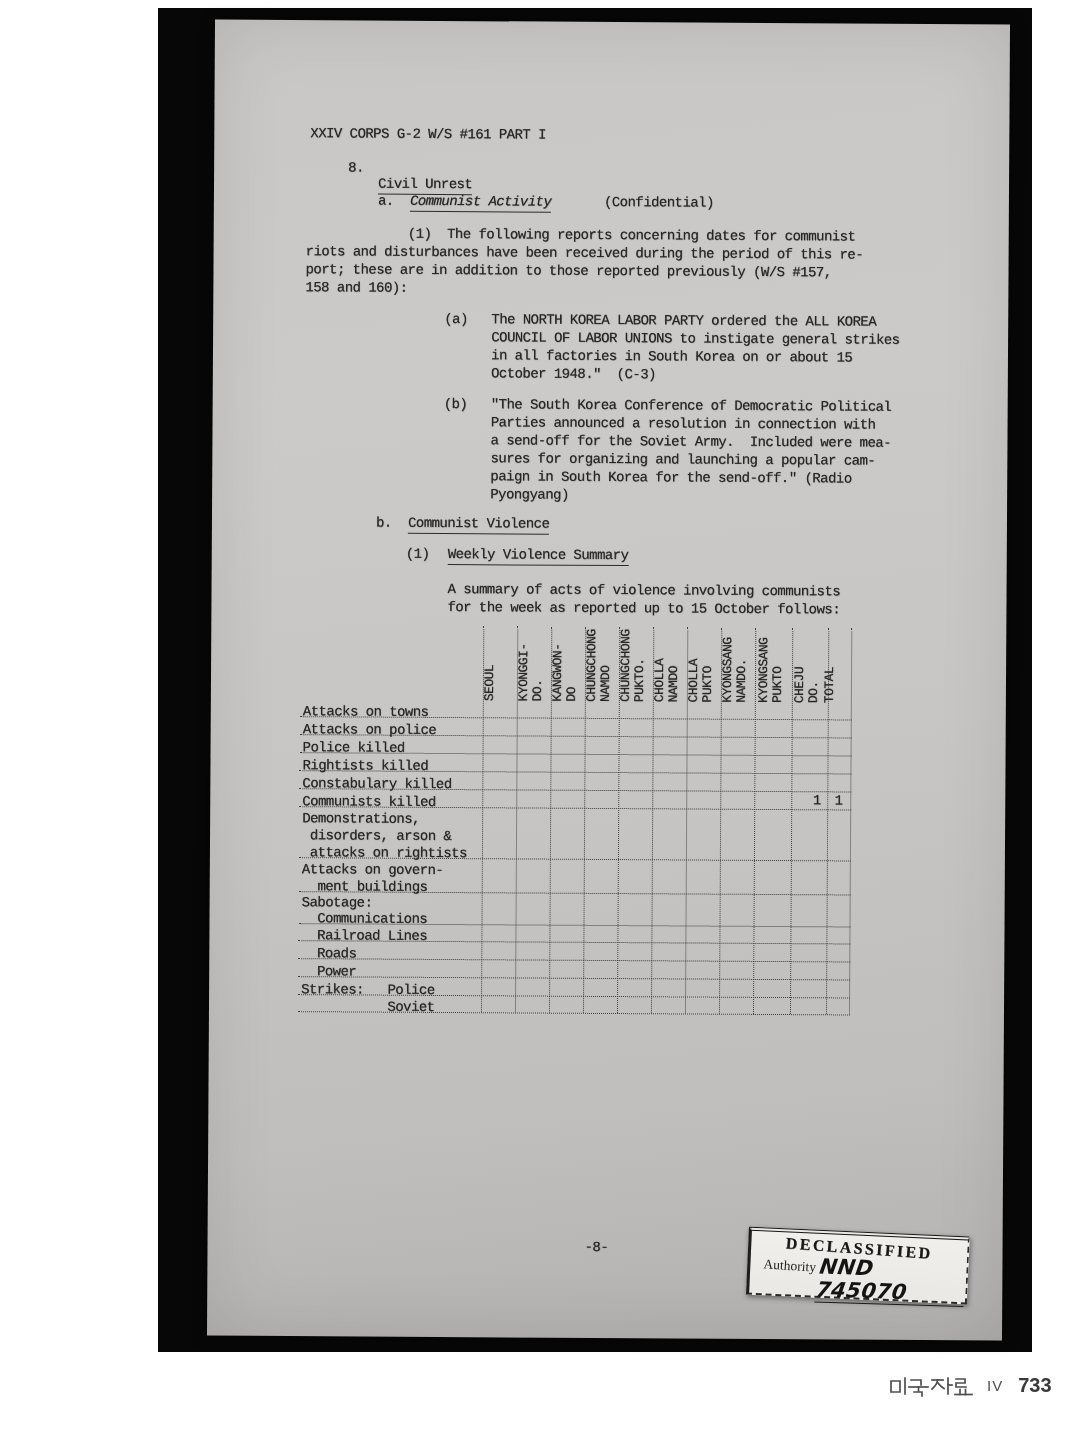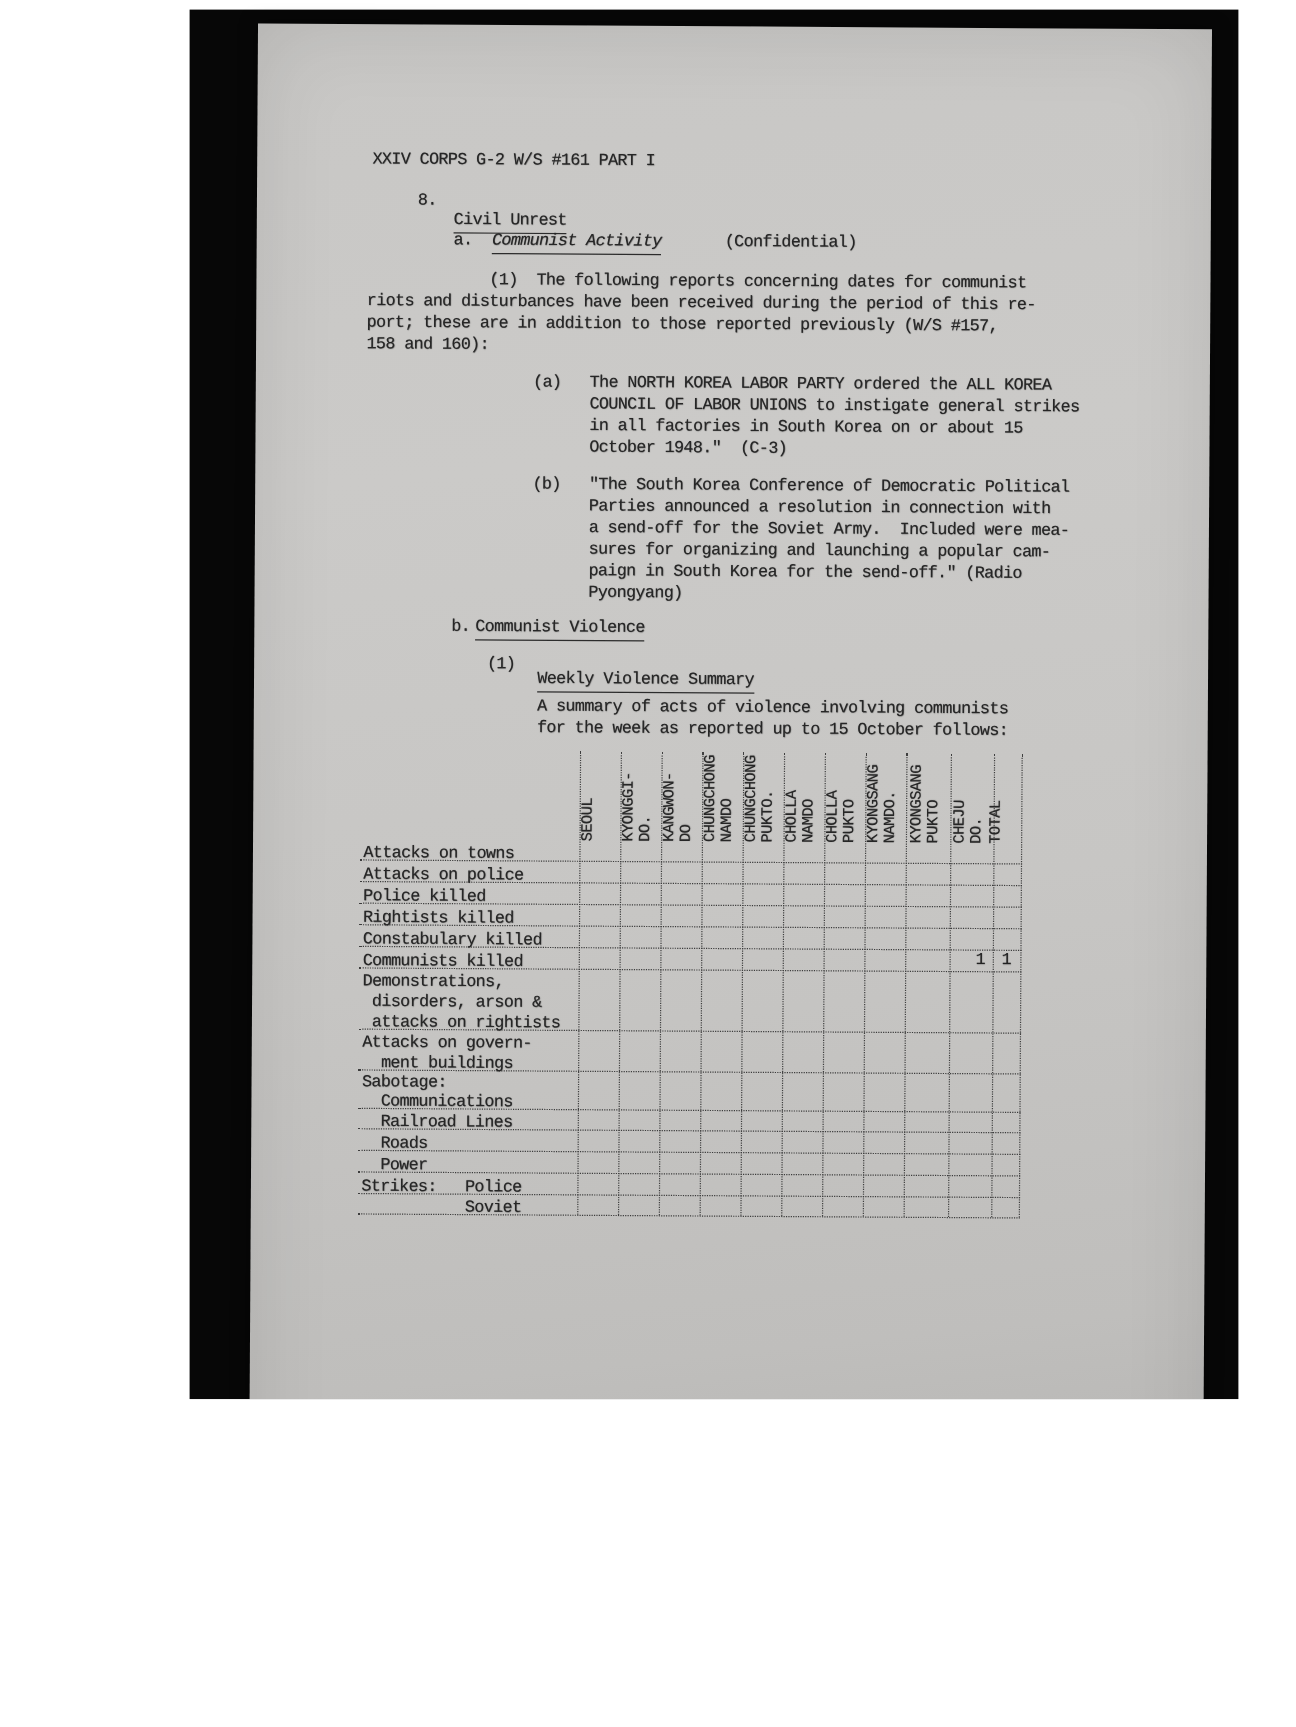--- a/index.html
+++ b/index.html
@@ -1,16 +1,16 @@
 <!DOCTYPE html>
 <html><head>
 <meta charset="utf-8">
 <style>
   html,body{margin:0;padding:0;background:#ffffff;}
-  .canvas{position:relative;width:1080px;height:1166px;background:#ffffff;overflow:hidden;
+  .canvas{position:relative;width:1080px;height:1439px;background:#ffffff;overflow:hidden;
           font-family:"Liberation Sans",sans-serif;}
   .photo{position:absolute;left:158px;top:8px;width:874px;height:1344px;background:#070707;}
   .paper{position:absolute;left:211px;top:22px;width:795px;height:1316px;
          background:linear-gradient(174deg,#c8c7c5 0%,#cbcac8 28%,#c7c6c4 55%,#bfbebc 82%,#b2b1af 100%);
          box-shadow:inset 0 0 70px rgba(0,0,0,.10), 0 0 14px rgba(0,0,0,.5);
          transform:rotate(.35deg);transform-origin:50% 50%;}
   .mono{font-family:"Liberation Mono","DejaVu Sans Mono",monospace;color:#262626;
         letter-spacing:-0.55px;font-size:14px;line-height:18px;
         text-shadow:.3px .3px .8px rgba(32,32,32,.65);}
   .abs{position:absolute;}
@@ -78,24 +78,24 @@
       October 1948."  (C-3)</pre>
 
     <pre class="abs mono" style="left:231px;top:374px;">(b)   "The South Korea Conference of Democratic Political
       Parties announced a resolution in connection with
       a send-off for the Soviet Army.  Included were mea-
       sures for organizing and launching a popular cam-
       paign in South Korea for the send-off." (Radio
       Pyongyang)</pre>
 
     <div class="abs mono" style="left:164px;top:493px;">b.</div>
-    <div class="abs mono uline" style="left:184px;top:493px;">Communist Violence</div>
+    <div class="abs mono uline" style="left:196px;top:493px;">Communist Violence</div>
 
     <div class="abs mono" style="left:194px;top:524px;">(1)</div>
-    <div class="abs mono uline" style="left:236px;top:524px;margin-top:12px;">Weekly Violence Summary</div>
+    <div class="abs mono uline" style="left:236px;top:524px;">Weekly Violence Summary</div>
 
     <pre class="abs mono" style="left:236px;top:559px;">A summary of acts of violence involving communists
 for the week as reported up to 15 October follows:</pre>
 
     <div class="vtable">
 
       <i class="vline" style="left:183px;"></i>
       <i class="vline" style="left:217px;"></i>
       <i class="vline" style="left:251px;"></i>
       <i class="vline" style="left:285px;"></i>

